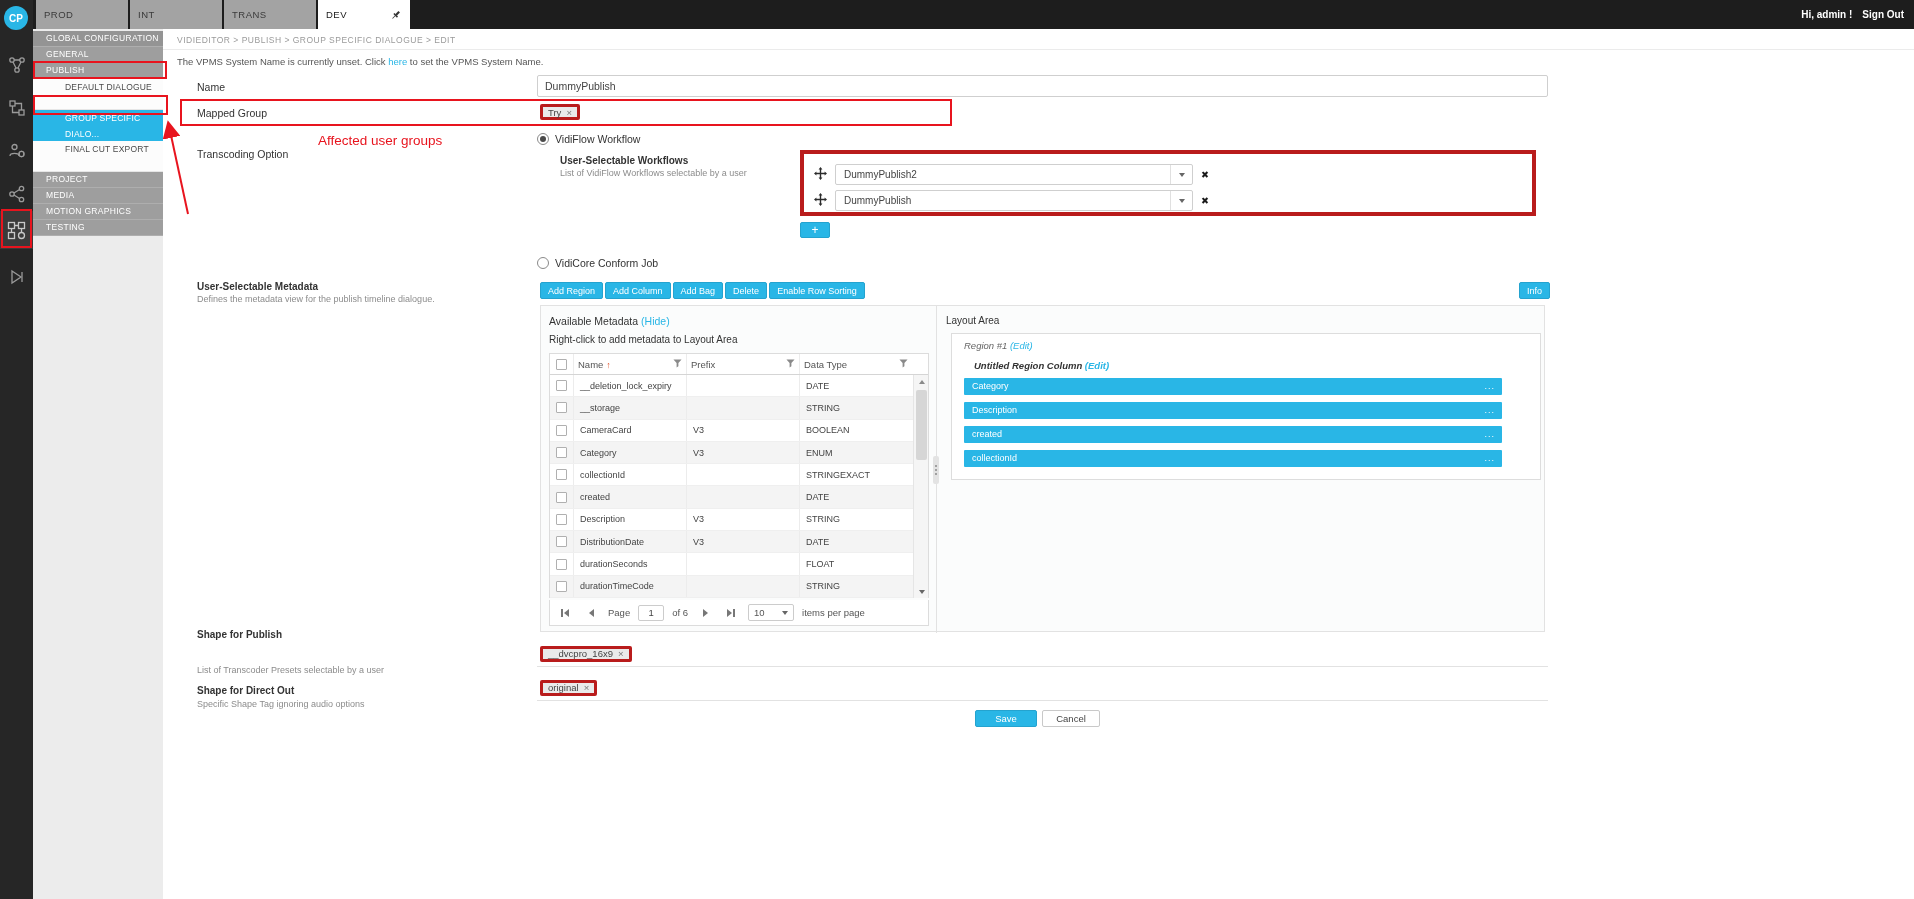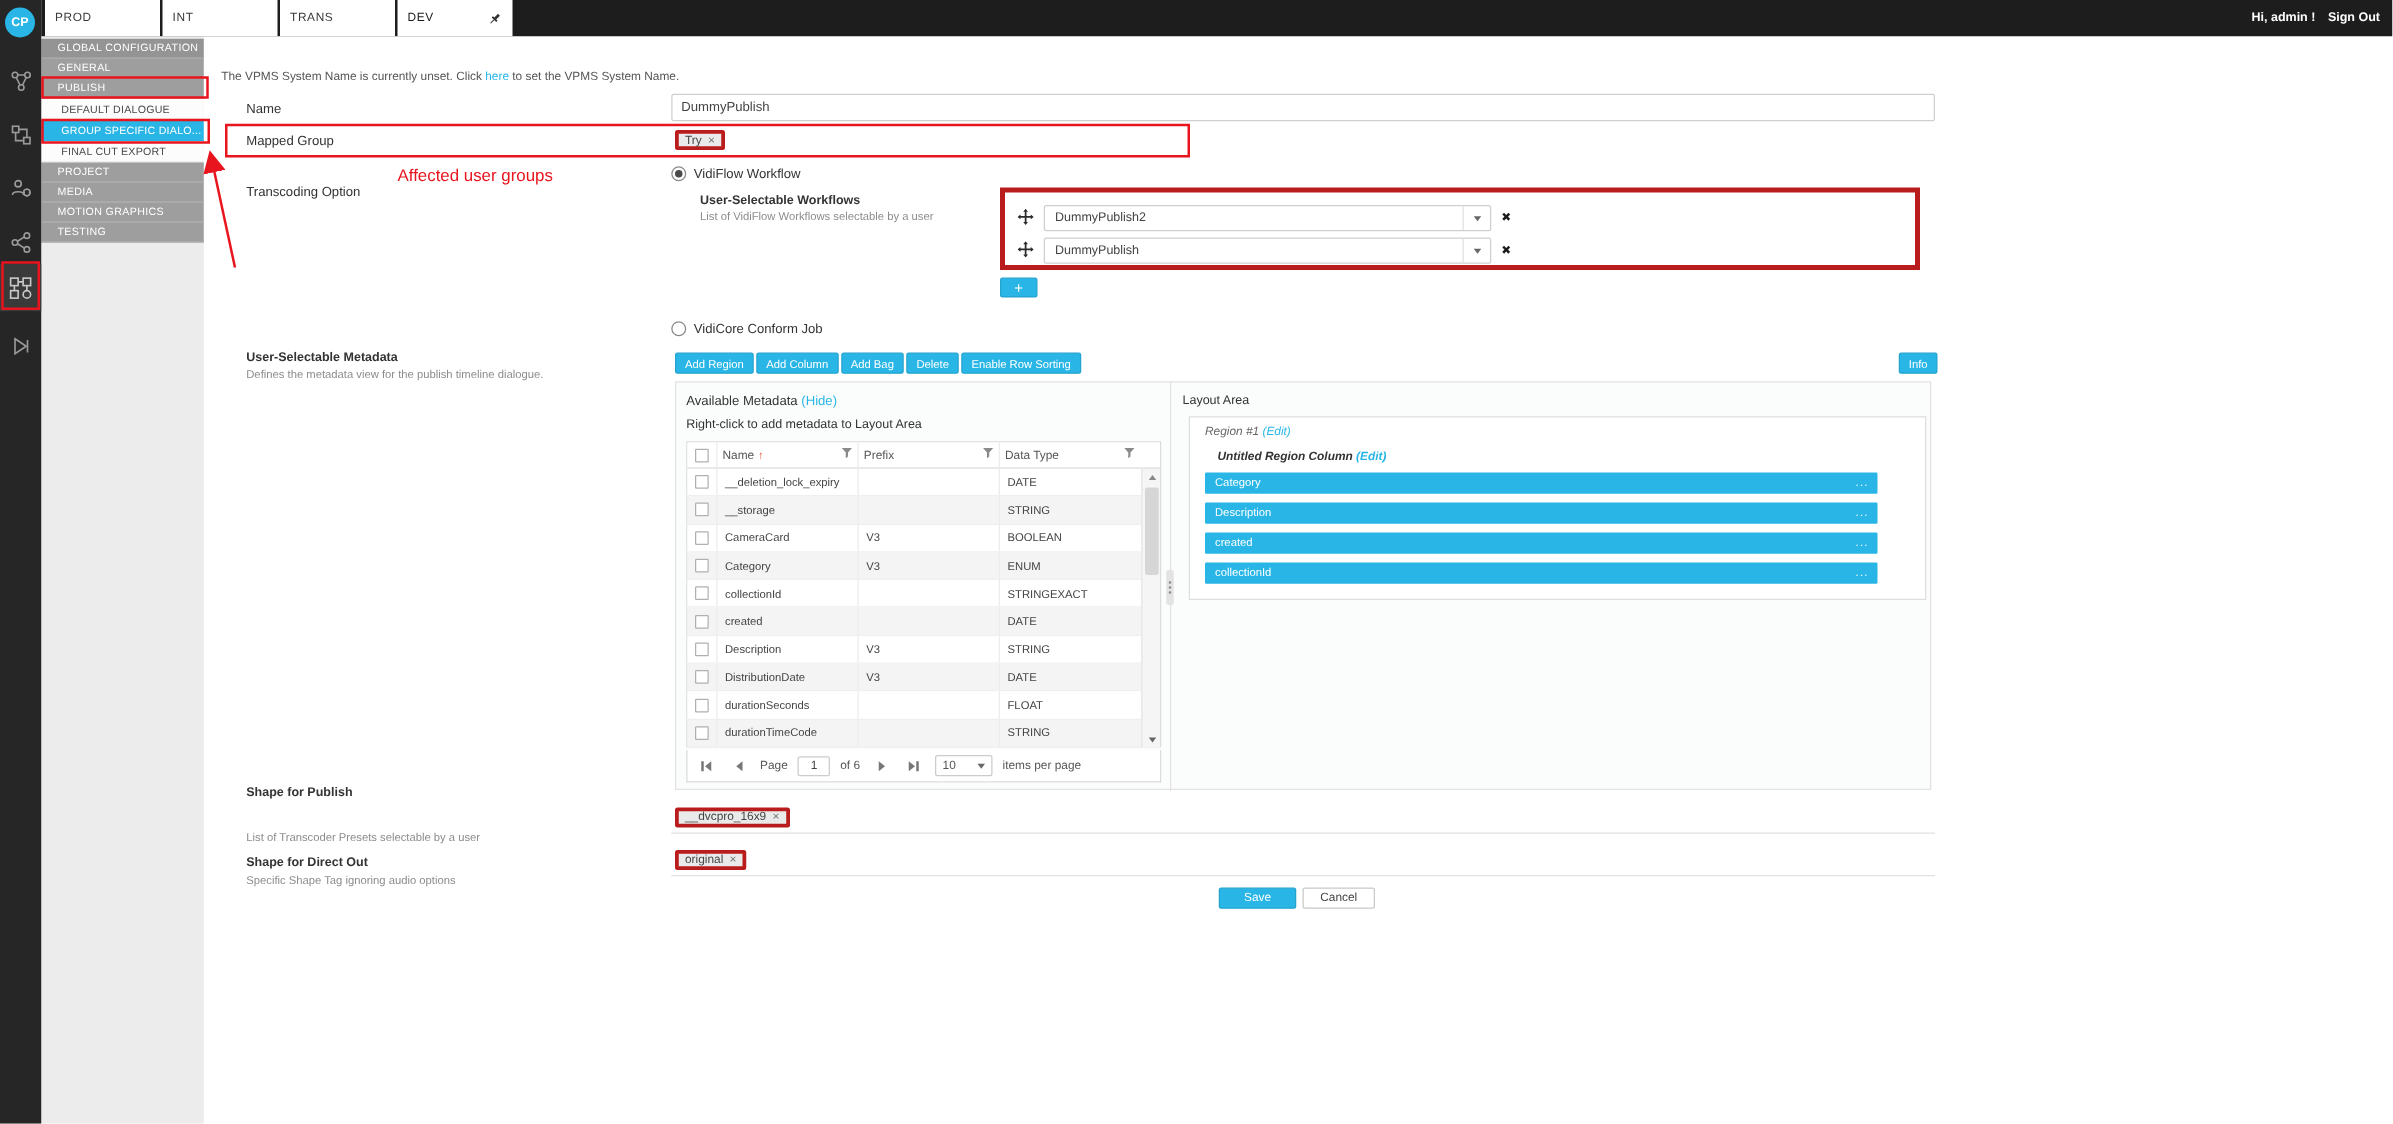--- a/index.html
+++ b/index.html
@@ -10,30 +10,30 @@
   .rail { position:absolute; left:0; top:0; width:33px; height:899px; background:#262626; z-index:10; }
   .rail-logo { position:absolute; left:4px; top:6px; width:24px; height:24px; border-radius:50%; background:#29b6e6; color:#fff; font-size:10px; font-weight:bold; display:flex; align-items:center; justify-content:center; }
   .rail-btn { position:absolute; left:0; width:33px; height:38px; display:flex; align-items:center; justify-content:center; cursor:pointer; }
   .rail-btn.hl { background:#3a3a3a; }
   .rail-btn svg { stroke:#9a9a9a; fill:none; stroke-width:1.3; }
   .rail-btn.hl svg { stroke:#c8c8c8; }
 
   
   .topbar { position:absolute; left:33px; top:0; width:1881px; height:29px; background:#1d1d1d; z-index:9; }
   .tabs { position:absolute; left:3px; top:0; height:29px; display:flex; gap:2px; }
-  .tab { width:92px; height:29px; background:#ffffff; color:#3a3a3a; font-size:9.5px; letter-spacing:.5px; display:flex; align-items:center; padding:0 8px; cursor:pointer; }
+  .tab { width:92px; height:29px; background:#a3a3a3; color:#3a3a3a; font-size:9.5px; letter-spacing:.5px; display:flex; align-items:center; padding:0 8px; cursor:pointer; }
   .tab.active { background:#fff; color:#1a1a1a; justify-content:space-between; }
   .tab .pin svg { display:block; }
   .user-area { position:absolute; right:10px; top:0; height:29px; display:flex; align-items:center; gap:10px; color:#fff; font-size:10px; font-weight:bold; }
 
   
   .sidebar { position:absolute; left:33px; top:29px; width:130px; height:870px; background:#ececec; padding-top:2px; z-index:8; }
   .sb-group { height:16px; line-height:15px; background:#9e9e9e; color:#fff; font-size:8.5px; letter-spacing:.3px; padding-left:13px; border-bottom:1px solid #aeaeae; cursor:pointer; }
   .sb-head { background:#949494; }
-  .sb-sub { height:17px; line-height:16px; background:#fcfcfc; color:#4a4a4a; font-size:8.5px; letter-spacing:.2px; padding-left:16px; border-bottom:1px solid #e6e6e6; cursor:pointer; }
+  .sb-sub { height:31px; line-height:16px; background:#fcfcfc; color:#4a4a4a; font-size:8.5px; letter-spacing:.2px; padding-left:32px; border-bottom:1px solid #e6e6e6; cursor:pointer; }
   .sb-sub.selected { background:#29b6e6; color:#fff; border-bottom:1px solid #29b6e6; }
 
   
   .content { position:absolute; left:163px; top:29px; width:1751px; height:870px; background:#fff; }
   .breadcrumb { position:absolute; left:0; top:0; width:100%; height:21px; line-height:22px; padding-left:14px; color:#9a9a9a; font-size:8.5px; letter-spacing:.5px; border-bottom:1px solid #ebebeb; }
   .notice { position:absolute; left:14px; top:27px; font-size:9.5px; color:#555; }
   .notice .lnk { color:#29b6e6; cursor:pointer;text-align:center; }
 
   .flabel { position:absolute; left:34px; font-size:10.5px; color:#333; }
   .flabel.b { font-weight:bold; font-size:10px; }
@@ -214,20 +214,21 @@
     <div class="sb-sub">DEFAULT DIALOGUE</div>
     <div class="sb-sub selected">GROUP SPECIFIC DIALO...</div>
     <div class="sb-sub">FINAL CUT EXPORT</div>
     <div class="sb-group">PROJECT</div>
     <div class="sb-group">MEDIA</div>
     <div class="sb-group">MOTION GRAPHICS</div>
     <div class="sb-group">TESTING</div>
   </div>
 
   <div class="content">
+    <div class="breadcrumb">VIDIEDITOR &gt; PUBLISH &gt; GROUP SPECIFIC DIALOGUE &gt; EDIT</div>
     <div class="notice">
       <span>The VPMS System Name is currently unset. Click </span><span class="lnk">here</span><span> to set the VPMS System Name.</span>
     </div>
 
     <div class="flabel" style="top:52px">Name</div>
     <input class="name-input" type="text" value="DummyPublish" style="">
 
     <div class="flabel" style="top:78px">Mapped Group</div>
     <span class="tag mapped-tag">
         <span class="tx">Try</span>

